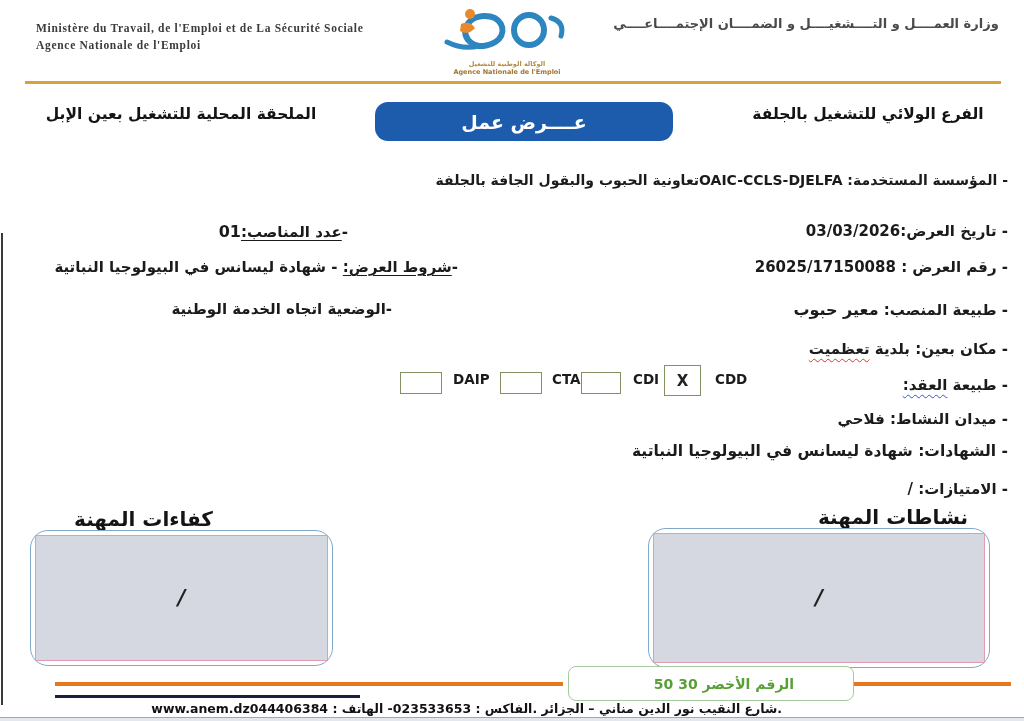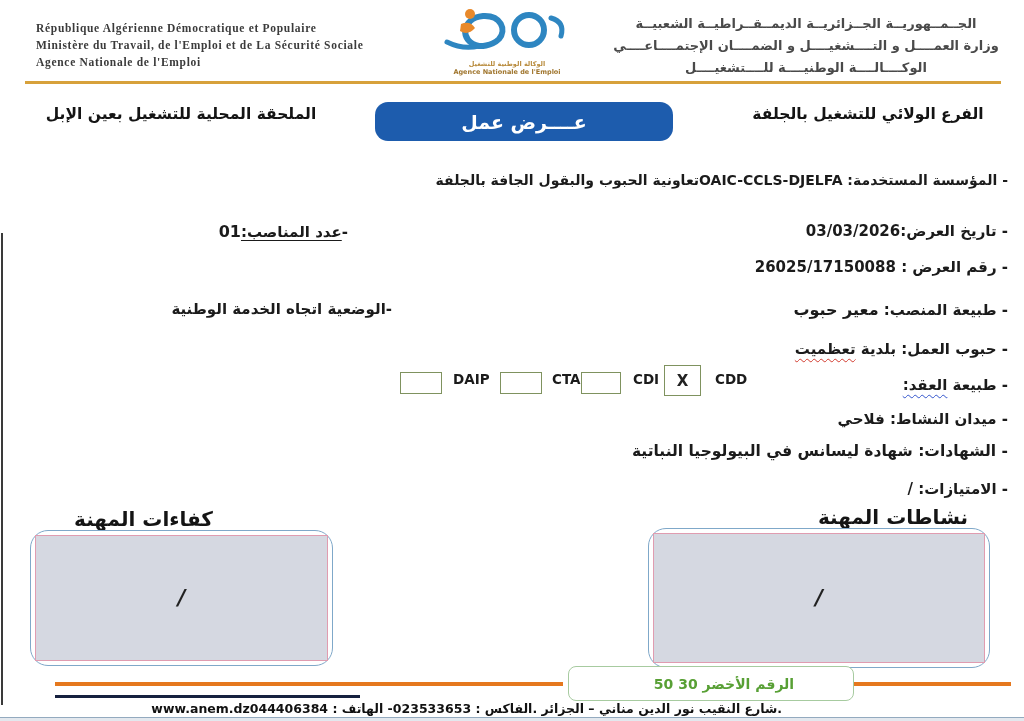--- a/index.html
+++ b/index.html
@@ -51,42 +51,39 @@
   .navy-seg{background:#16213f;height:2.5px;}
   .page-edge{background:#3a3a3a;}
   .win-strip{background:#e3e8ee;border-top:1.2px solid #93aabf;}
 </style>
 </head>
 <body>
 
 <div id="page">
 
   <div class="abs fr-head" style="left:36px;top:20px;width:400px;">
-    <div>République Algérienne Démocratique et Populaire</div>
     <div>Ministère du Travail, de l'Emploi et de La Sécurité Sociale</div>
     <div>Agence  Nationale  de  l'Emploi</div>
   </div>
 
   <div class="abs" style="left:433px;top:6px;width:148px;">
     <svg width="148" height="50" viewBox="0 0 148 50">
       <path d="M14 36 Q30 44 46 40" fill="none" stroke="#2e86c1" stroke-width="5" stroke-linecap="round"></path>
       <path d="M46 40 C 26 36, 28 12, 50 10 C 68 9, 74 24, 66 33 C 58 41, 46 40, 46 40 Z" fill="none" stroke="#2e86c1" stroke-width="6"></path>
       <circle cx="96" cy="24" r="15" fill="none" stroke="#2e86c1" stroke-width="6"></circle>
       <path d="M118 12 q14 4 10 18" fill="none" stroke="#2e86c1" stroke-width="5" stroke-linecap="round"></path>
       <circle cx="37" cy="8" r="5" fill="#e8892b"></circle>
       <path d="M28 18 q9 -4 14 4 q-7 8 -15 3 Z" fill="#e8892b"></path>
     </svg>
     <div class="logo-cap l1 ar">الوكالة الوطنية للتشغيل</div>
     <div class="logo-cap l2">Agence Nationale de l'Emploi</div>
   </div>
 
   <div class="abs ar ar-head" style="left:600px;top:13px;width:412px;">
-    <div>الجــمــهوريــة الجــزائريــة الديمــقــراطيــة الشعبيــة</div>
     <div>وزارة العمــــل و التــــشغيــــل و الضمــــان الإجتمــــاعــــي</div>
-    <div>الوكــــالــــة الوطنيــــة للــــتشغيــــل</div>
   </div>
 
   <div class="abs gold-rule" style="left:25px;top:81px;width:976px;"></div>
 
   <div class="abs ar office nowrap" style="left:730px;top:105px;width:276px;">الفرع الولائي للتشغيل بالجلفة</div>
 
   <div class="abs title-badge" style="left:375px;top:102px;width:298px;height:39px;">
     <span class="ar">عــــرض عمل</span>
   </div>
 
@@ -96,38 +93,41 @@
 
   <div class="abs ar row nowrap" style="right:16px;top:222px;">- تاريخ العرض:03/03/2026</div>
 
   <div class="abs ar row nowrap" style="right:16px;top:258px;">- رقم العرض : 26025/17150088</div>
 
   <div class="abs ar row nowrap" style="right:16px;top:300px;">
     <span>- طبيعة المنصب: </span><span class="val-strong">معير حبوب</span>
   </div>
 
   <div class="abs ar row nowrap" style="right:16px;top:340px;">
-    <span>- حبوب العمل: بلدية </span><span class="wavy-red">تعظميت</span>
+    <span>- مكان بعين: بلدية </span><span class="wavy-red">تعظميت</span>
   </div>
 
   <div class="abs ar row nowrap" style="right:16px;top:376px;">
     <span>- طبيعة </span><span class="wavy-blue">العقد:</span>
   </div>
 
   <div class="abs ar row nowrap" style="right:16px;top:410px;">- ميدان النشاط: فلاحي</div>
 
   <div class="abs ar row nowrap" style="right:16px;top:442px;font-size:15.5px;">- الشهادات: شهادة ليسانس في البيولوجيا النباتية</div>
 
   <div class="abs ar row nowrap" style="right:16px;top:480px;">- الامتيازات: /</div>
 
 
   <div class="abs ar row nowrap" style="right:676px;top:222px;">
     <span>-</span><span class="u">عدد المناصب:</span><span class="val-strong">01</span>
   </div>
 
+  <div class="abs ar row nowrap" style="right:566px;top:258px;">
+    <span>-</span><span class="u">شروط العرض:</span><span> - شهادة ليسانس في البيولوجيا النباتية</span>
+  </div>
 
   <div class="abs ar row nowrap" style="right:632px;top:300px;">-الوضعية اتجاه الخدمة الوطنية</div>
 
   <div class="abs chk" style="left:400px;top:372px;width:40px;height:20px;"></div>
   <div class="abs chk-label" style="left:453px;top:371px;">DAIP</div>
 
   <div class="abs chk" style="left:500px;top:372px;width:40px;height:20px;"></div>
   <div class="abs chk-label" style="left:552px;top:371px;">CTA</div>
 
   <div class="abs chk" style="left:581px;top:372px;width:38px;height:20px;"></div>

